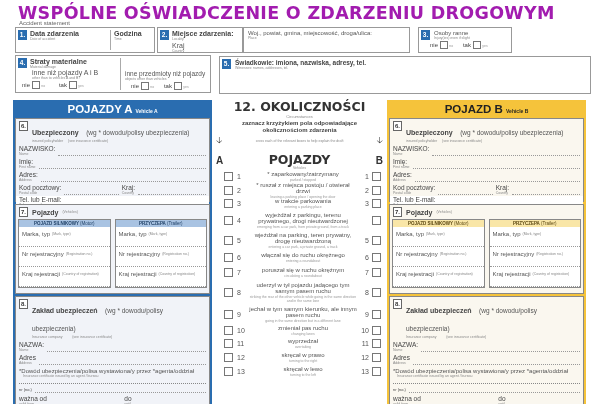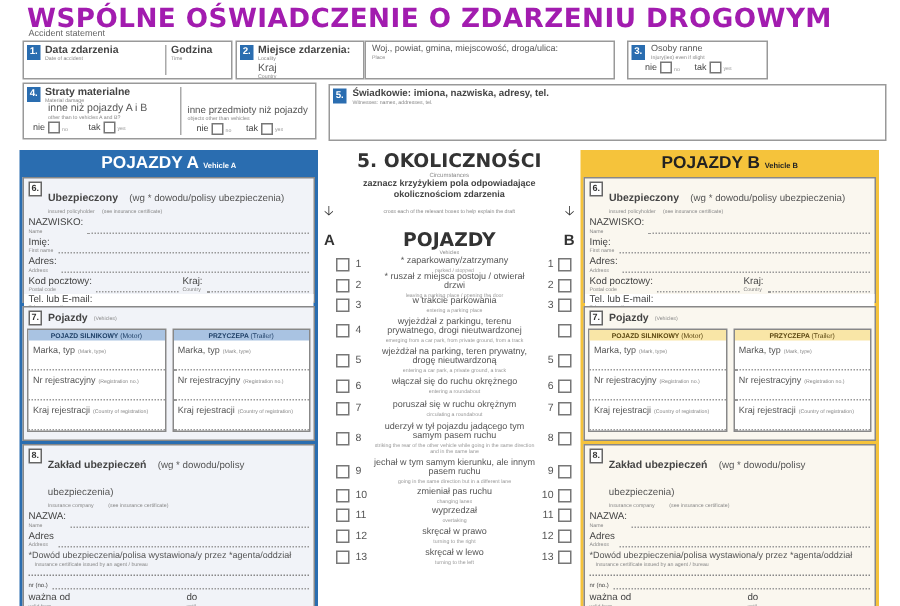--- a/index.html
+++ b/index.html
@@ -236,21 +236,21 @@
         <span><span>ważna od</span><span class="tiny">valid from</span></span>
         <span class="dl"></span>
         <span style="margin-left:3px"><span>do</span><span class="tiny">until</span></span>
         <span class="dl"></span>
       </div>
 
   </div>
 </div>
 
 <div class="abs colB">
-  <div class="colhead"><span>POJAZDY B</span> <small>Vehicle B</small></div>
+  <div class="colhead"><span>POJAZD B</span> <small>Vehicle B</small></div>
   <div class="panel" style="height:84px;padding:2px 3px">
     <div style="display:flex;gap:4px">
       <span class="numw">6.</span>
       <div>
         <span class="lbl">Ubezpieczony</span>
         <span class="lbl2" style="font-size:6.5px;margin-left:3px">(wg * dowodu/polisy ubezpieczenia)</span>
         <span class="tiny"><span>insured policyholder</span>&nbsp;&nbsp;&nbsp;&nbsp;&nbsp;<span>(see insurance certificate)</span></span>
       </div>
     </div>
     <div class="f">
@@ -342,21 +342,21 @@
         <span><span>ważna od</span><span class="tiny">valid from</span></span>
         <span class="dl"></span>
         <span style="margin-left:3px"><span>do</span><span class="tiny">until</span></span>
         <span class="dl"></span>
       </div>
 
   </div>
 </div>
 
 <div class="abs mid">
-  <div style="text-align:center;font-size:12.5px;font-weight:bold;color:#333;margin-top:1px;font-family:'DejaVu Sans',sans-serif">5. OKOLICZNOŚCI</div>
+  <div style="text-align:center;font-size:12.5px;font-weight:bold;color:#333;margin-top:1px;font-family:'DejaVu Sans',sans-serif">12. OKOLICZNOŚCI</div>
   <div style="text-align:center;font-size:4px;color:#888">Circumstances</div>
   <div style="text-align:center;font-size:6px;font-weight:bold;color:#444;padding:0 18px;line-height:6.5px;margin-top:1px">zaznacz krzyżykiem pola odpowiadające okolicznościom zdarzenia</div>
   <div style="display:flex;align-items:center;padding:0 2px">
     <span style="font-size:9px;color:#333">🡣</span>
     <span style="flex:1;text-align:center;font-size:3.5px;color:#888">cross each of the relevant boxes to help explain the draft</span>
     <span style="font-size:9px;color:#333">🡣</span>
   </div>
   <div style="display:flex;align-items:flex-end;padding:0 2px;height:17px">
     <span style="font-size:10px;font-weight:bold;color:#333">A</span>
     <div style="flex:1;text-align:center">

